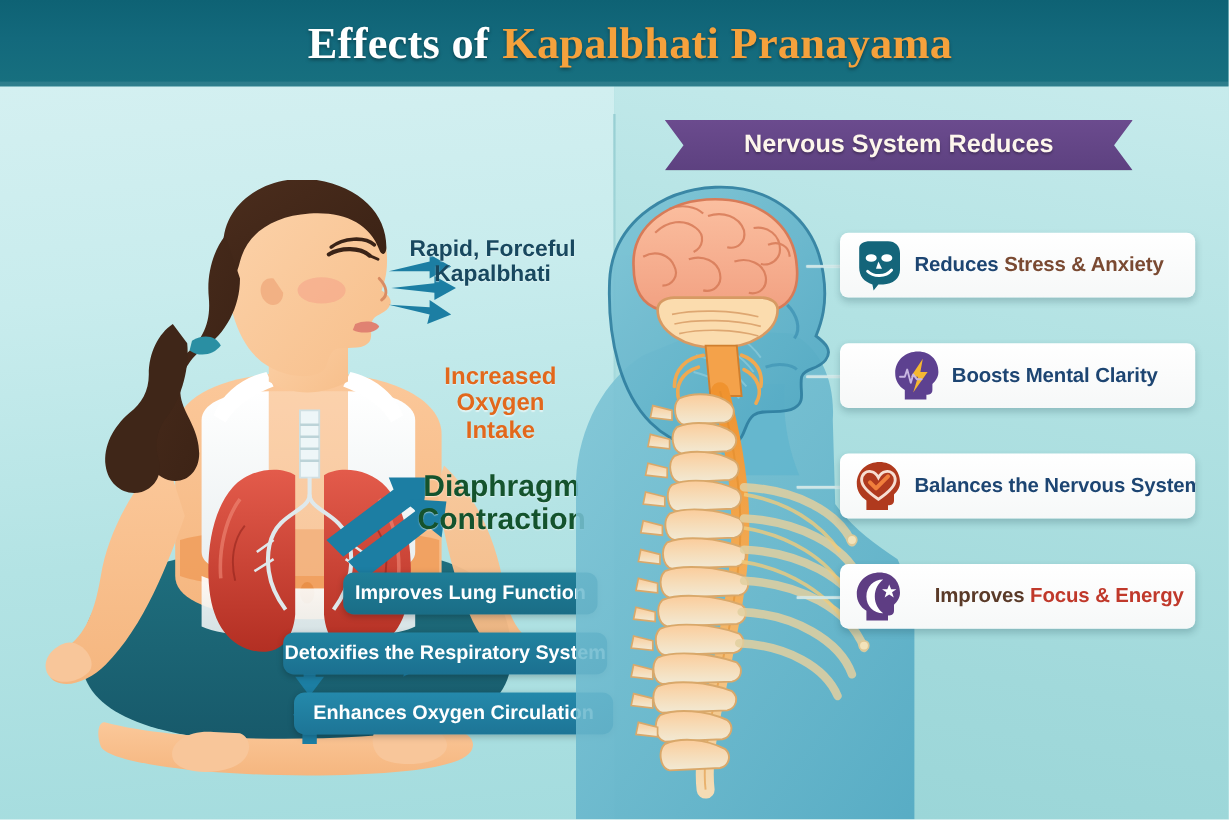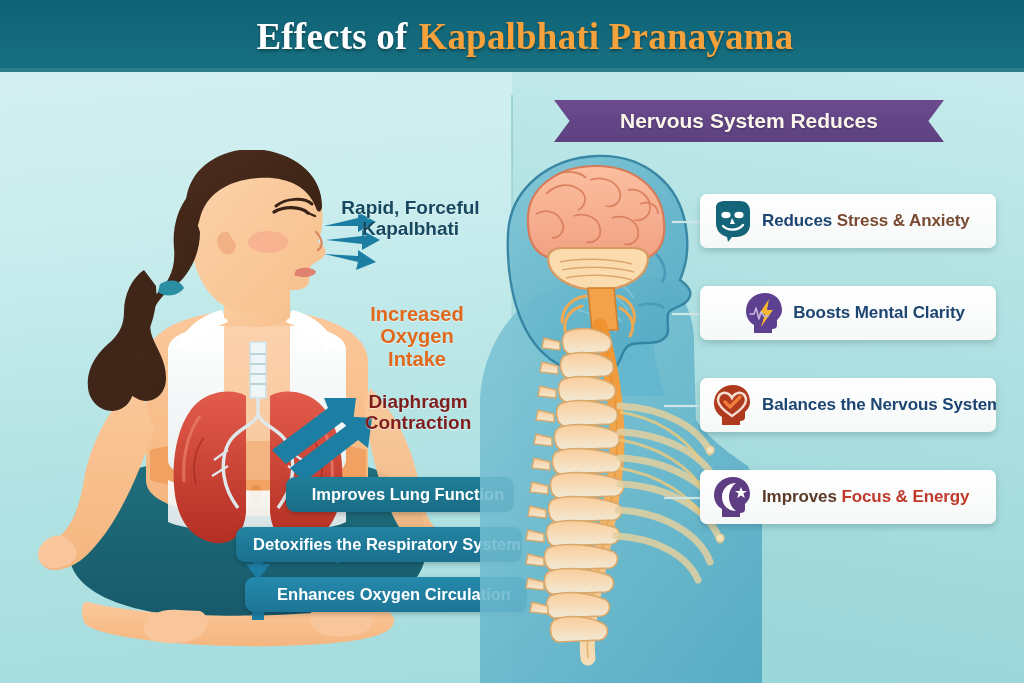--- a/index.html
+++ b/index.html
@@ -71,30 +71,29 @@
   
   .woman{position:absolute;left:28px;top:150px;width:470px;height:520px;}
 
   
   .anno{
     position:absolute;font-weight:bold;line-height:1.12;text-align:center;
     text-shadow:0 1px 1px rgba(255,255,255,.55);
   }
   .anno-1{left:328px;top:197px;width:165px;font-size:19px;color:#18485f;}
   .anno-2{left:332px;top:303px;width:170px;font-size:20px;color:#e2681c;}
-  .anno-3{left:348px;top:391px;width:140px;font-size:19px;color:#7f1d1d;}
+  .anno-3{left:348px;top:391px;width:140px;font-size:25px;color:#14532d;}
 
   
   .pill{
     position:absolute;height:35px;border-radius:9px;
     display:flex;align-items:center;justify-content:center;
     color:#ffffff;font-size:16.5px;font-weight:bold;
     box-shadow:0 2px 5px rgba(0,0,0,.22);
     white-space:nowrap;
-    padding-left:16px;
   }
   .pill-1{left:286px;top:477px;width:212px;
     background:linear-gradient(180deg,#1f7e98 0%,#1a6d86 100%);}
   .pill-2{left:236px;top:527px;width:270px;
     background:linear-gradient(180deg,#2183a0 0%,#1b7090 100%);}
   .pill-3{left:245px;top:577px;width:266px;
     background:linear-gradient(180deg,#2489ab 0%,#1d7596 100%);}
 
   
   .anatomy{position:absolute;left:470px;top:150px;width:300px;height:533px;}
@@ -115,21 +114,21 @@
   .card .ctext{
     font-size:17px;font-weight:bold;white-space:nowrap;letter-spacing:-.1px;
   }
   .card-1{top:194px;}
   .card-2{top:286px;justify-content:center;}
   .card-3{top:378px;}
   .card-4{top:470px;}
 
   .cl-navy{color:#1d4572;}
   .cl-brown{color:#7a4a32;}
-  .cl-dkbrown{color:#5a3a28;}
+  .cl-dkbrown{color:#5a3a28;margin-left:17px;}
   .cl-red{color:#c0392b;}
 
   
   .connector{
     position:absolute;height:2px;background:#cfe6e6;
     box-shadow:0 0 1px rgba(255,255,255,.8);
   }
   .conn-1{left:672px;top:221px;width:30px;}
   .conn-2{left:672px;top:313px;width:30px;}
   .conn-3{left:664px;top:405px;width:38px;}

